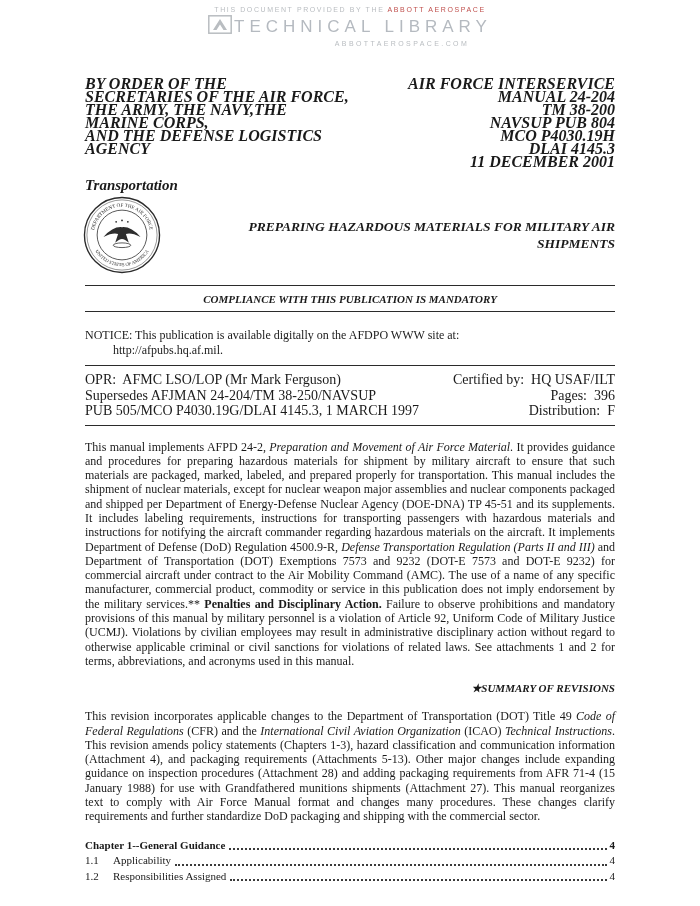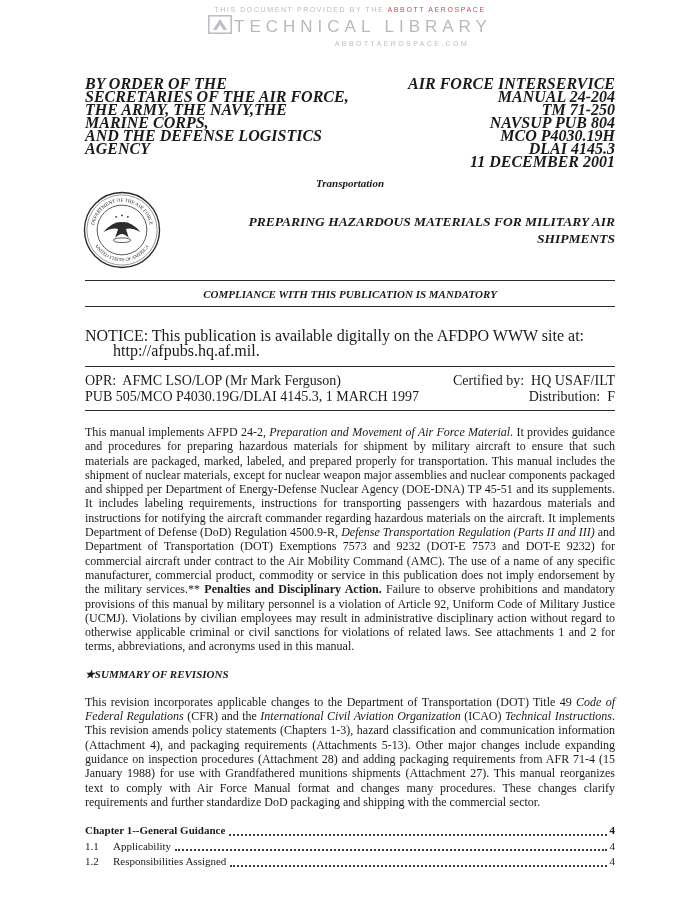--- a/index.html
+++ b/index.html
@@ -18,51 +18,51 @@
   .watermark { text-align: center; margin-bottom: 30px; font-family: "Liberation Sans", sans-serif; }
   .wm-line1 { font-size: 7px; letter-spacing: 1.6px; color: #b9bdc1; white-space: nowrap; }
   .wm-red { color: #c0504d; }
   .wm-main { display: flex; align-items: center; justify-content: center; gap: 2px; margin-top: 2px; text-align: center; }
   .wm-title { font-size: 17px; letter-spacing: 5px; color: #b5bac0; font-weight: normal; }
   .wm-url { font-size: 7px; letter-spacing: 2.4px; color: #b9bdc1; margin-top: 2px; padding-left: 104px; }
 
   
   .masthead { display: flex; justify-content: space-between; font-weight: bold; font-style: italic; font-size: 16px; line-height: 13px; }
   .mast-right { text-align: right; }
-  .category { text-align: center; font-weight: bold; font-style: italic; font-size: 11px; margin-top: 9px; }
+  .category { text-align: left; font-weight: bold; font-style: italic; font-size: 15px; margin-top: 9px; }
 
   
   .seal-row { display: flex; align-items: flex-start; margin-top: 2px; }
   .seal { flex: 0 0 auto; margin-left: -2px; }
   .doc-title {
     flex: 1; margin: 22px 0 0 30px;
     font-size: 13.5px; font-weight: bold; font-style: italic;
     line-height: 17px; text-align: right;
   }
 
   .rule { border-top: 1px solid #2b2b2b; height: 0; }
   .rule.r1 { margin-top: 7px; }
   .rule.r2 { margin-top: 6px; }
   .rule.r3 { margin-top: 8px; }
   .rule.r4 { margin-top: 6px; }
 
   .compliance { text-align: center; font-weight: bold; font-size: 11px; margin-top: 7px; font-style: italic; }
 
-  .notice { font-size: 16px; line-height: 14.5px; margin-top: 22px; }
+  .notice { font-size: 12px; line-height: 14.5px; margin-top: 16px; }
   .notice-url { padding-left: 28px; }
 
   .opr { font-size: 14px; margin-top: 6px; }
   .opr-row { display: flex; justify-content: space-between; line-height: 15.5px; }
   .opr-row span { white-space: pre-wrap; }
 
   .body-par { font-size: 12px; line-height: 14.3px; text-align: justify; margin: 14px 0 0 0; }
   .i { font-style: italic; }
   .b { font-weight: bold; }
 
-  .summary-head { font-size: 11px; font-weight: bold; font-style: italic; margin: 14px 0 0 0; }
+  .summary-head { font-size: 11px; font-weight: bold; font-style: italic; margin: 14px 0 0 0; text-align: right; }
 
   
   .toc { margin-top: 14px; font-size: 11px; }
   .toc-row { display: flex; align-items: flex-end; line-height: 15.5px; }
   .toc-chapter { font-weight: bold; }
   .toc-num { width: 28px; flex: 0 0 auto; }
   .toc-label { flex: 0 0 auto; }
   .toc-page { flex: 0 0 auto; }
   .leader { flex: 1 1 auto; border-bottom: 2px dotted #3a3a3a; margin: 0 3px 3px 4px; height: 0; }
 </style>
@@ -87,21 +87,21 @@
 
   <section class="masthead">
     <div class="mast-left">
       <div>BY ORDER OF THE</div>
       <div>SECRETARIES OF THE AIR FORCE,</div>
       <div>THE ARMY, THE NAVY,THE MARINE CORPS,</div>
       <div>AND THE DEFENSE LOGISTICS AGENCY</div>
     </div>
     <div class="mast-right">
       <div>AIR FORCE INTERSERVICE MANUAL 24-204</div>
-      <div>TM 71-250</div>
+      <div>TM 38-200</div>
       <div>NAVSUP PUB 804</div>
       <div>MCO P4030.19H</div>
       <div>DLAI 4145.3</div>
       <div>11 DECEMBER 2001</div>
     </div>
   </section>
 
   <div class="category">Transportation</div>
 
   <section class="seal-row">
@@ -144,20 +144,24 @@
   </div>
 
   <div class="rule r3"></div>
 
   <section class="opr">
     <div class="opr-row">
       <span>OPR:  AFMC LSO/LOP (Mr Mark Ferguson)</span>
       <span>Certified by:  HQ USAF/ILT</span>
     </div>
     <div class="opr-row">
+      <span>Supersedes AFJMAN 24-204/TM 38-250/NAVSUP</span>
+      <span>Pages:  396</span>
+    </div>
+    <div class="opr-row">
       <span>PUB 505/MCO P4030.19G/DLAI 4145.3, 1 MARCH 1997</span>
       <span>Distribution:  F</span>
     </div>
   </section>
 
   <div class="rule r4"></div>
 
   <p class="body-par"><span>This manual implements AFPD 24-2, </span><span class="i">Preparation and Movement of Air Force Material</span><span>.  It provides guidance and procedures for preparing hazardous materials for shipment by military aircraft to ensure that such materials are packaged, marked, labeled, and prepared properly for transportation.  This manual includes the shipment of nuclear materials, except for nuclear weapon major assemblies and nuclear components packaged and shipped per Department of Energy-Defense Nuclear Agency (DOE-DNA) TP 45-51 and its supplements.  It includes labeling requirements, instructions for transporting passengers with hazardous materials and instructions for notifying the aircraft commander regarding hazardous materials on the aircraft.  It implements Department of Defense (DoD) Regulation 4500.9-R, </span><span class="i">Defense Transportation Regulation (Parts II and III)</span><span> and Department of Transportation (DOT) Exemptions 7573 and 9232 (DOT-E 7573 and DOT-E 9232) for commercial aircraft under contract to the Air Mobility Command (AMC).  The use of a name of any specific manufacturer, commercial product, commodity or service in this publication does not imply endorsement by the military services.** </span><span class="b">Penalties and Disciplinary Action.</span><span>  Failure to observe prohibitions and mandatory provisions of this manual by military personnel is a violation of Article 92, Uniform Code of Military Justice (UCMJ).  Violations by civilian employees may result in administrative disciplinary action without regard to otherwise applicable criminal or civil sanctions for violations of related laws.  See attachments 1 and 2 for terms, abbreviations, and acronyms used in this manual.</span></p>
 
   <h2 class="summary-head">★SUMMARY OF REVISIONS</h2>

